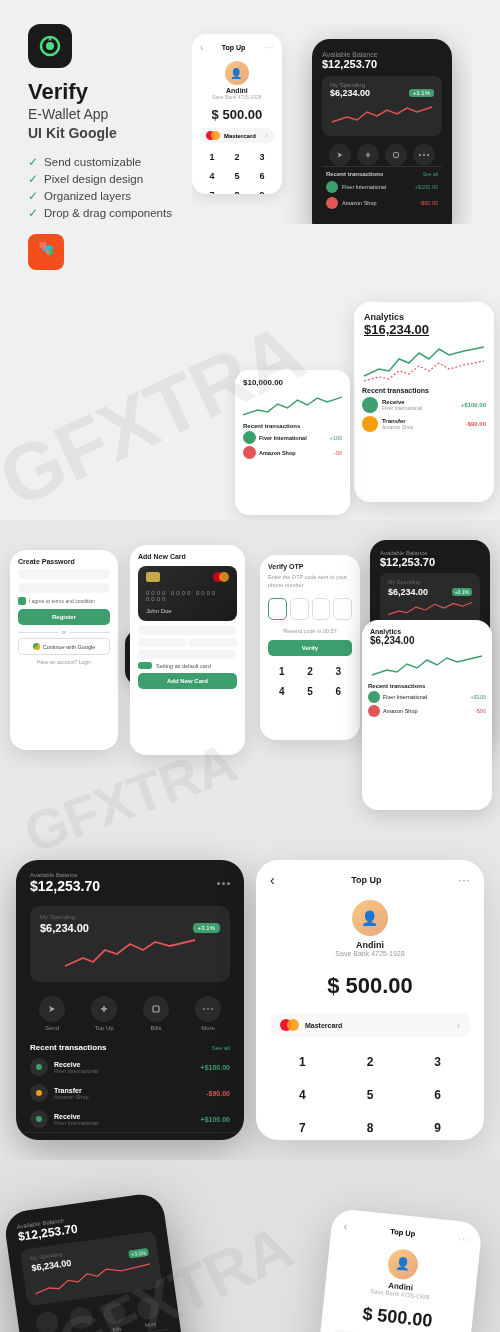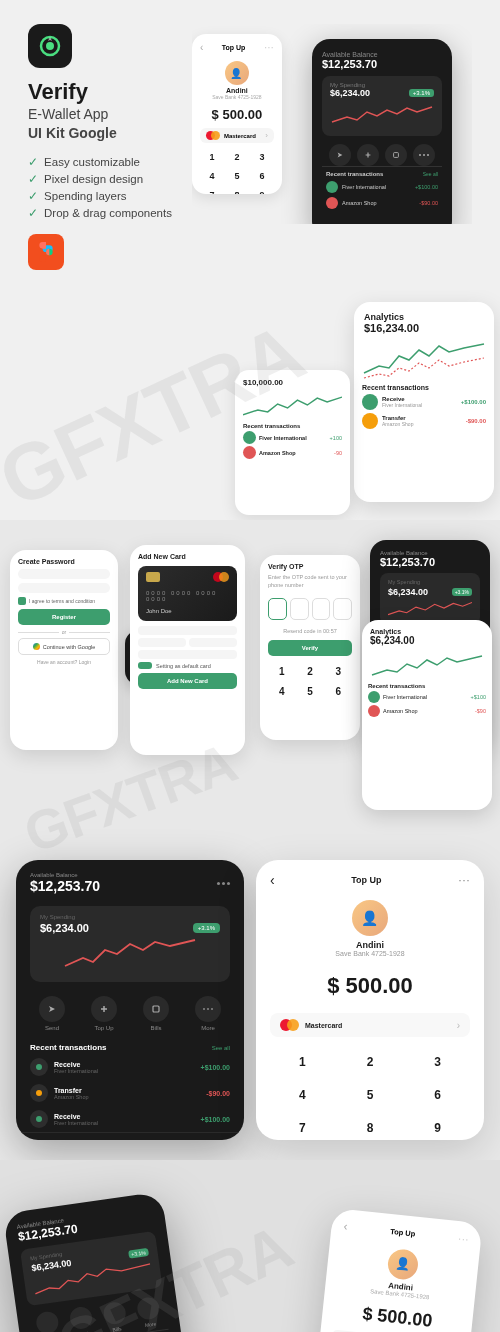--- a/index.html
+++ b/index.html
@@ -466,29 +466,29 @@
           <circle cx="13" cy="13" r="4" fill="#4ade80"></circle>
           <path d="M13 4 L15 8 L13 7 L11 8 Z" fill="#fff" opacity="0.6"></path>
         </svg>
       </div>
       <div class="brand-name">Verify</div>
       <div class="brand-subtitle">E-Wallet App</div>
       <div class="brand-sub2">UI Kit Google</div>
       <ul class="features-list">
         <li>
             <span class="check-icon">✓</span>
-            <span>Easy customizable</span>
+            <span>Send customizable</span>
           </li>
         <li>
             <span class="check-icon">✓</span>
             <span>Pixel design design</span>
           </li>
         <li>
             <span class="check-icon">✓</span>
-            <span>Spending layers</span>
+            <span>Organized layers</span>
           </li>
         <li>
             <span class="check-icon">✓</span>
             <span>Drop &amp; drag components</span>
           </li>
       </ul>
       <div class="figma-badge">
         <svg viewBox="0 0 38 57" fill="none">
           <path d="M19 28.5A9.5 9.5 0 1 1 19 9.5H28.5A9.5 9.5 0 0 1 28.5 28.5Z" fill="#1abcfe"></path>
           <circle cx="28.5" cy="28.5" r="9.5" fill="#0acf83"></circle>
@@ -598,21 +598,21 @@
       </div>
     </div>
   </div>
 </div>
 
 <div class="section-top">
 
   <div style="position:absolute; top:12px; right:6px; width:140px; height:200px; background:#fff; border-radius:16px; box-shadow:0 6px 22px rgba(0,0,0,0.13); overflow:hidden;">
     <div style="padding:10px 10px 4px;">
       <div style="font-size:9px;font-weight:700;color:#1a1a1a;">Analytics</div>
-      <div style="font-size:11px;font-weight:800;color:#1a1a1a;">$16,234.00</div>
+      <div style="font-size:13px;font-weight:800;color:#1a1a1a;text-decoration:underline;">$16,234.00</div>
     </div>
     <div style="height:42px;padding:0 8px;">
       <svg width="100%" height="42" viewBox="0 0 120 42">
         <polyline points="0,35 15,28 25,30 35,18 45,22 55,12 65,18 75,8 85,14 100,10 120,6" fill="none" stroke="#3d9e6e" stroke-width="1.5"></polyline>
         <polyline points="0,40 15,36 25,38 35,30 45,33 55,25 65,30 75,22 85,28 100,24 120,20" fill="none" stroke="#e05555" stroke-width="1.2" stroke-dasharray="2,2"></polyline>
       </svg>
     </div>
     <div style="padding:4px 8px;">
       <div style="font-size:7px;font-weight:700;color:#1a1a1a;margin-bottom:3px;">Recent transactions</div>
       <div style="display:flex;align-items:center;gap:4px;margin-bottom:3px;">

